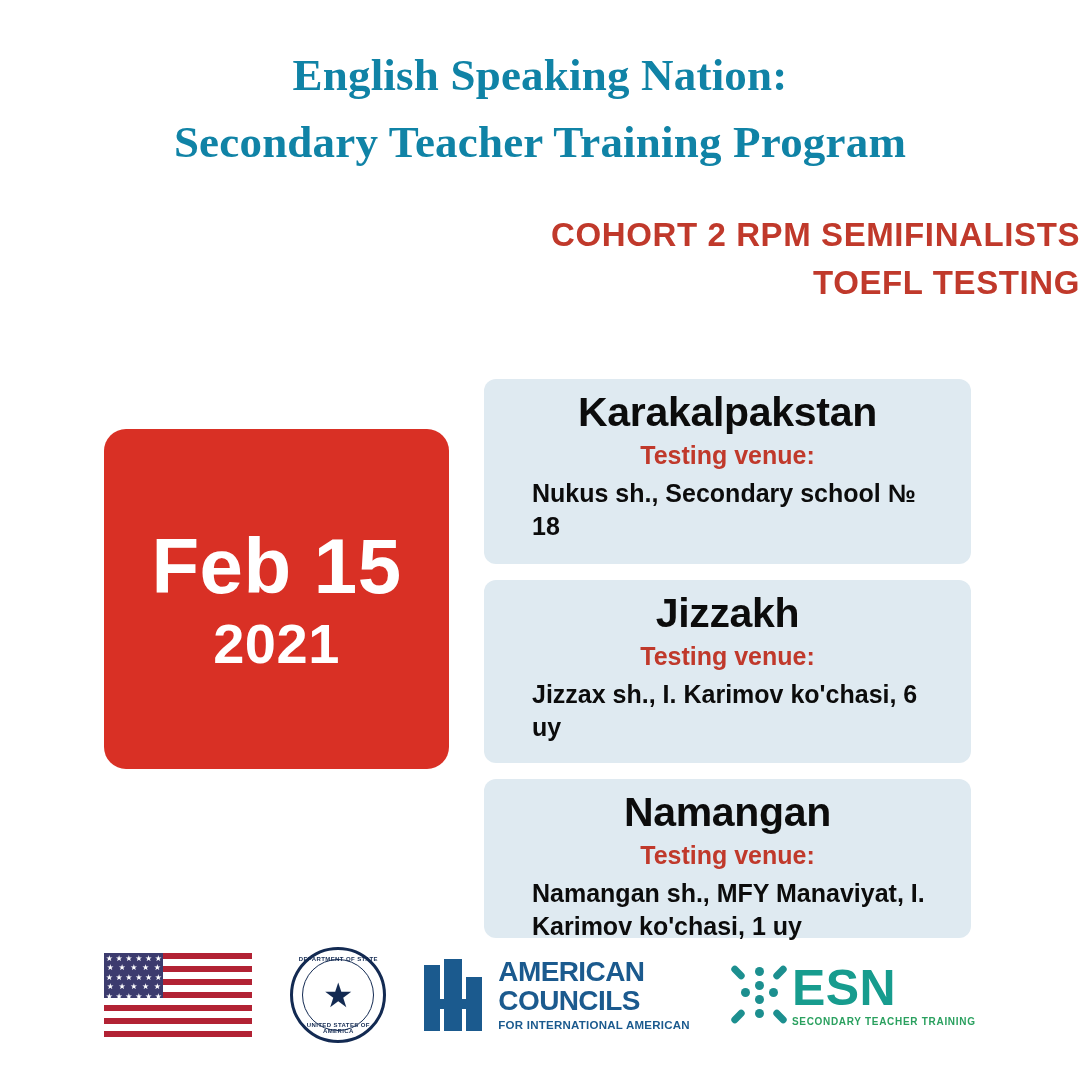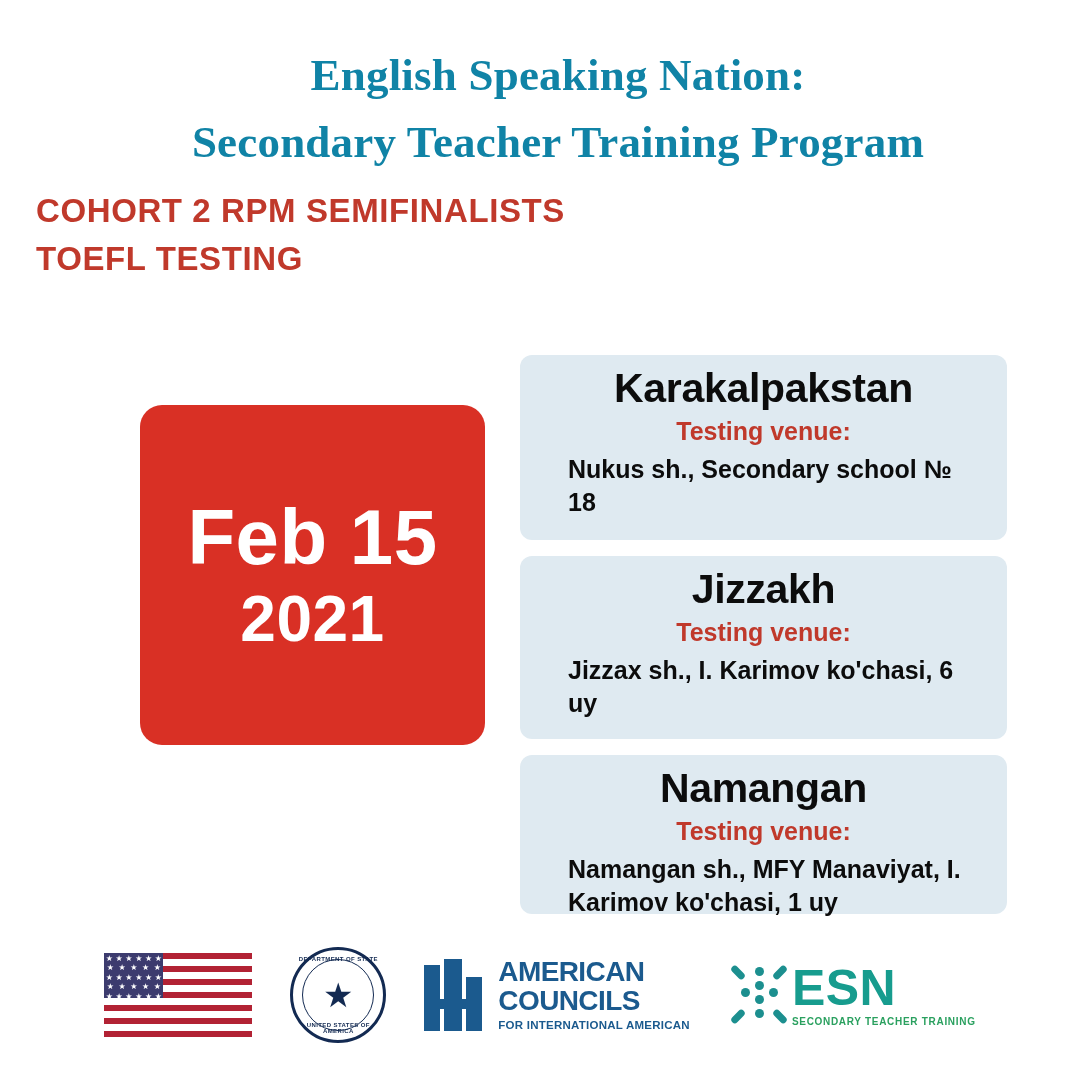--- a/index.html
+++ b/index.html
@@ -12,39 +12,38 @@
     background: #ffffff;
     font-family: "Liberation Sans", sans-serif;
     overflow: hidden;
   }
   .poster {
     position: relative;
     width: 1080px;
     height: 1080px;
     background: #ffffff;
     box-sizing: border-box;
-    padding-left: 36px;
   }
 
   
   .header {
     padding-top: 42px;
     text-align: center;
   }
   .title-line {
     font-family: "Liberation Serif", serif;
     font-weight: bold;
     color: #1083a6;
     font-size: 45px;
     line-height: 1.48;
     letter-spacing: 0.2px;
   }
   .subtitle {
-    margin-top: 12px;
-    text-align: left;
+    margin-top: 36px;
+    text-align: right;
   }
   .subtitle-line {
     font-family: "Liberation Sans", sans-serif;
     font-weight: bold;
     color: #c0392b;
     font-size: 33px;
     line-height: 1.45;
     letter-spacing: 0.6px;
   }
 
@@ -70,21 +69,21 @@
   }
   .date-main {
     color: #ffffff;
     font-size: 78px;
     font-weight: bold;
     line-height: 1.15;
     letter-spacing: 0.5px;
   }
   .date-year {
     color: #ffffff;
-    font-size: 64px;
+    font-size: 56px;
     font-weight: bold;
     line-height: 1.15;
     letter-spacing: 0.5px;
   }
 
   .venues {
     position: absolute;
     left: 484px;
     top: 0;
     width: 487px;

